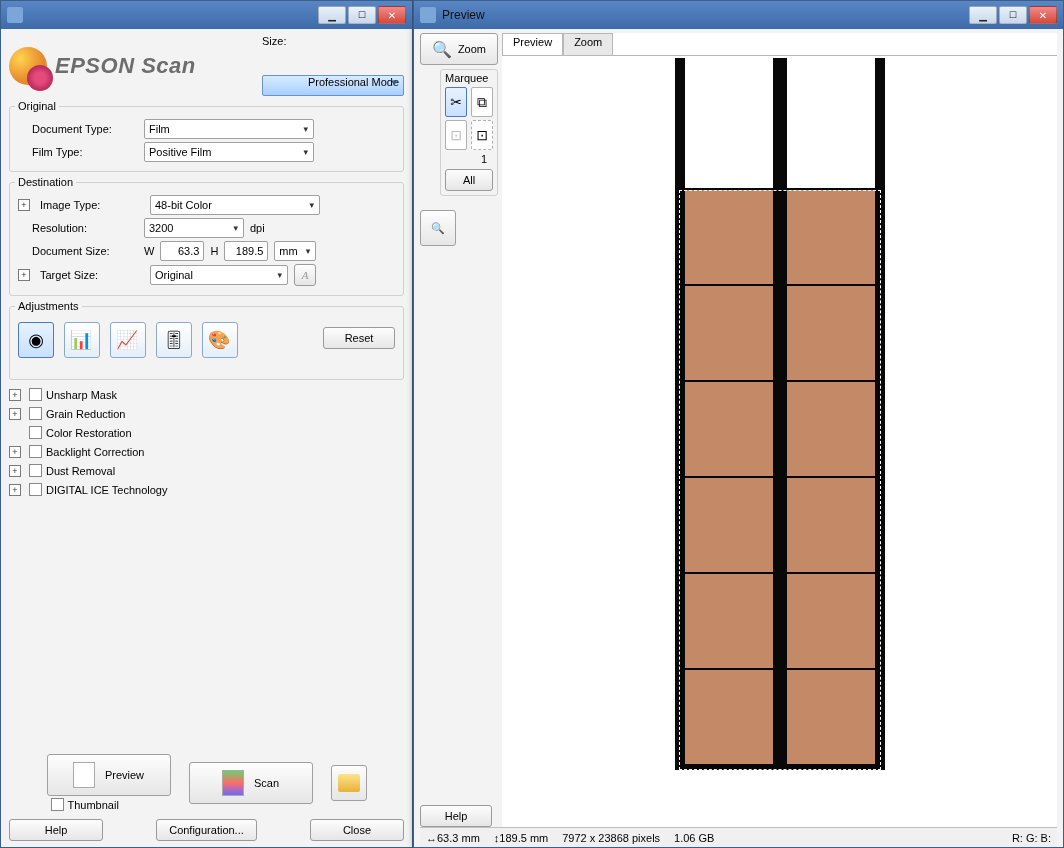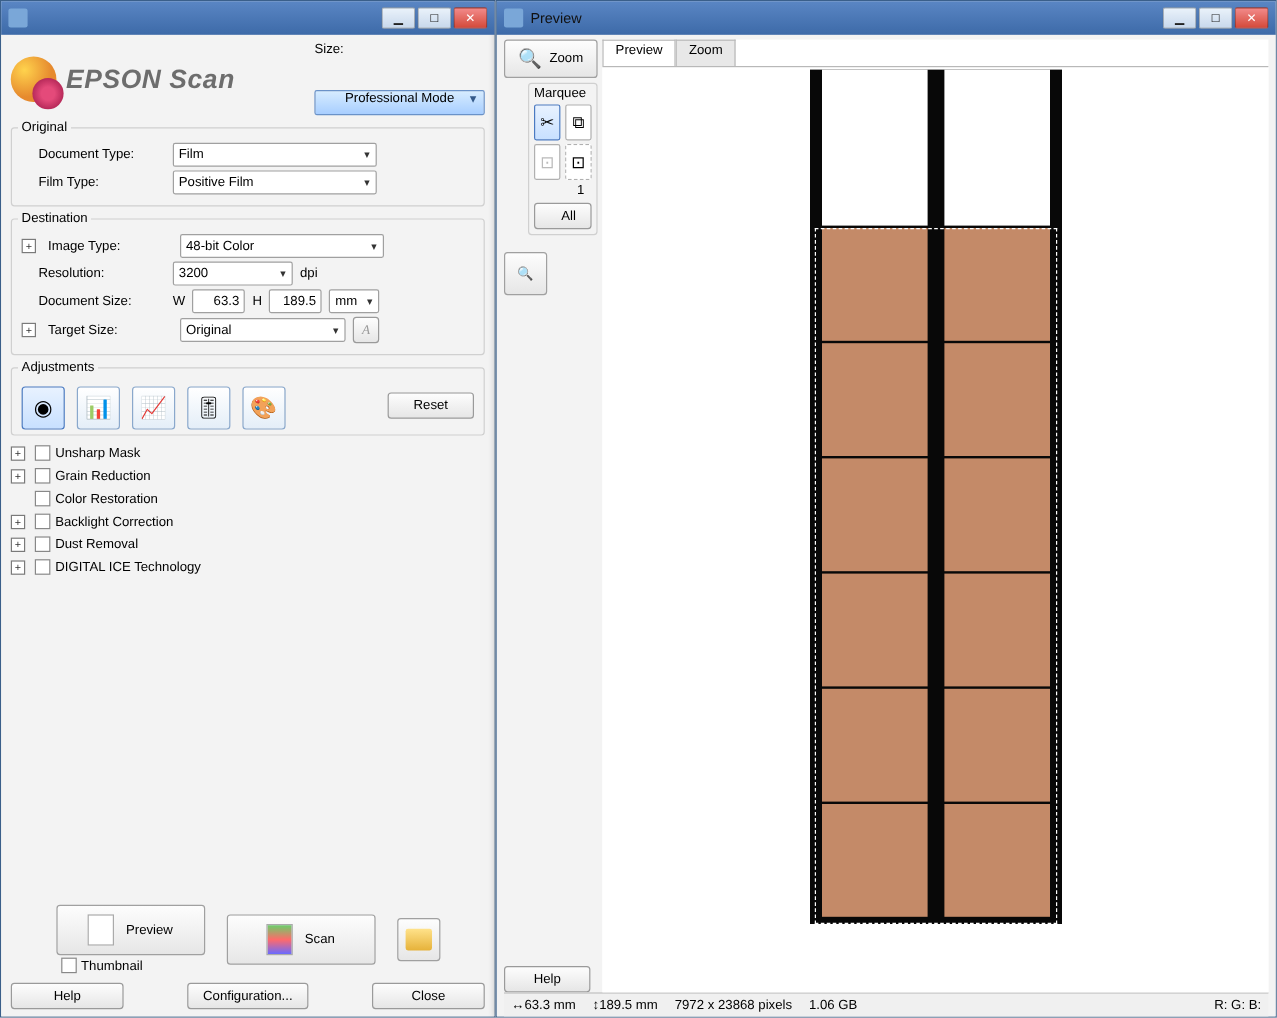--- a/index.html
+++ b/index.html
@@ -22,21 +22,21 @@
 
 
 .left-body { flex: 1; background: #f3f3f3; display: flex; flex-direction: column; padding: 6px 8px; overflow: hidden; }
 
 .brand-row { display: flex; align-items: center; gap: 8px; margin-bottom: 4px; }
 .brand-logo { width: 38px; height: 38px; border-radius: 50%; background: radial-gradient(circle at 30% 30%, #ffd34d, #e68a2e 60%); position: relative; }
 .brand-logo::after { content: ""; position:absolute; right:-6px; bottom:-6px; width:26px; height:26px; border-radius:50%; background: radial-gradient(circle,#e44a7a 30%,#b82a5a 70%);}
 .brand-text { font-size: 22px; font-style: italic; color: #6d6d6d; font-weight: 700; letter-spacing: .5px; }
 .mode-box { margin-left: auto; width: 142px; }
 .mode-label { font-size: 11px; color: #000; }
-.mode-select { width: 100%; height: 21px; background: linear-gradient(#d6ecff,#a8ceff); border: 1px solid #6a92c8; border-radius: 2px; padding: 0 4px; text-align: center; cursor: pointer; position: relative; margin-top: 28px; }
+.mode-select { width: 100%; height: 21px; background: linear-gradient(#d6ecff,#a8ceff); border: 1px solid #6a92c8; border-radius: 2px; padding: 0 4px; text-align: right; cursor: pointer; position: relative; margin-top: 28px; }
 .mode-select::after { content:"▾"; position:absolute; right:6px; color:#345a8a;}
 
 .fieldset{ border:1px solid #d0d0d0; border-radius:3px; background:#f3f3f3; margin-bottom:4px; padding:4px 8px 6px;}
 .legend{ font-size:11px; color:#000; padding:0 3px; margin-left:-3px;}
 
 .row{ display:flex; align-items:center; margin:3px 0; gap:6px;}
 .row-label{ width:120px; color:#000;}
 .row-label.in{ padding-left:14px;}
 .select,.input{ height:20px; border:1px solid #a0a0a0; background:#fff; border-radius:2px; padding:0 4px; display:flex; align-items:center; position:relative; cursor:pointer;}
 .select::after{ content:"▾"; position:absolute; right:5px; font-size:9px; color:#333;}
@@ -69,21 +69,21 @@
 .right-body{ flex:1; background:#f3f3f3; display:flex; flex-direction:column; padding:4px 6px 0;}
 .preview-area{ display:flex; gap:4px; height:100%;}
 .sidebar{ width:78px; display:flex; flex-direction:column; gap:4px;}
 .zoom-btn{ height:32px; border:1px solid #a0a0a0; background:linear-gradient(#fdfdfd,#e6e6e6); border-radius:3px; display:flex; align-items:center; justify-content:center; gap:6px; cursor:pointer;}
 .mag{ font-size:16px;}
 .marquee-grp{ border:1px solid #d0d0d0; border-radius:3px; padding:2px 4px 4px;margin-left:20px;}
 .mq-row{ display:flex; gap:4px; margin:3px 0;}
 .mq-btn{ width:32px; height:30px; border:1px solid #b0b0b0; background:#fff; border-radius:2px; display:flex; align-items:center; justify-content:center; cursor:pointer; font-size:14px;}
 .mq-btn.sel{ background:linear-gradient(#e8f2ff,#c8e0ff); border-color:#4a7ac2;}
 .mq-count{ text-align:right; padding-right:6px; font-size:11px;}
-.all-btn{ margin-top:4px;justify-content:flex-end;}
+.all-btn{ margin-top:4px;}
 .color-zoom{ width:36px; height:36px; border:1px solid #a0a0a0; background:linear-gradient(#fdfdfd,#e6e6e6); border-radius:3px; display:flex; align-items:center; justify-content:center; cursor:pointer; margin-top:10px;}
 
 .pv-main{ flex:1; background:#fff; display:flex; flex-direction:column; min-width:0;}
 .tabs{ display:flex; height:22px;}
 .tab{ padding:2px 10px; border:1px solid #b8b8b8; border-bottom:none; background:#e8e8e8; cursor:pointer;}
 .tab.active{ background:#fff;}
 .pv-canvas{ flex:1; background:#fff; display:flex; justify-content:center; align-items:flex-start; position:relative; overflow:hidden; border-top:1px solid #b8b8b8;}
 .film{ width:210px; height:712px; background:#080808; margin-top:2px; position:relative;}
 .film .strip{ position:absolute; top:0; bottom:0; width:88px;}
 .strip.l{ left:10px;} .strip.r{ right:10px;}
@@ -169,21 +169,21 @@
       <div class="row">
         <span class="expander">+</span>
         <div class="row-label" style="width:104px">Target Size:</div>
         <div class="select" style="width:138px">
             <span>Original</span>
           </div>
         <div class="btn disabled" style="min-width:22px;padding:0;width:22px;height:22px;font-style:italic;font-family:serif">A</div>
       </div>
     </fieldset>
 
-    <fieldset class="fieldset" style="padding-bottom:2px;">
+    <fieldset class="fieldset" style="padding-bottom:19px;">
       <legend class="legend">Adjustments</legend>
       <div style="display:flex; align-items:center;">
         <div class="adj-icons">
           <div class="adj-icon sel">◉</div>
           <div class="adj-icon">📊</div>
           <div class="adj-icon">📈</div>
           <div class="adj-icon">🎚</div>
           <div class="adj-icon">🎨</div>
         </div>
         <button class="btn" style="margin-left:auto">

